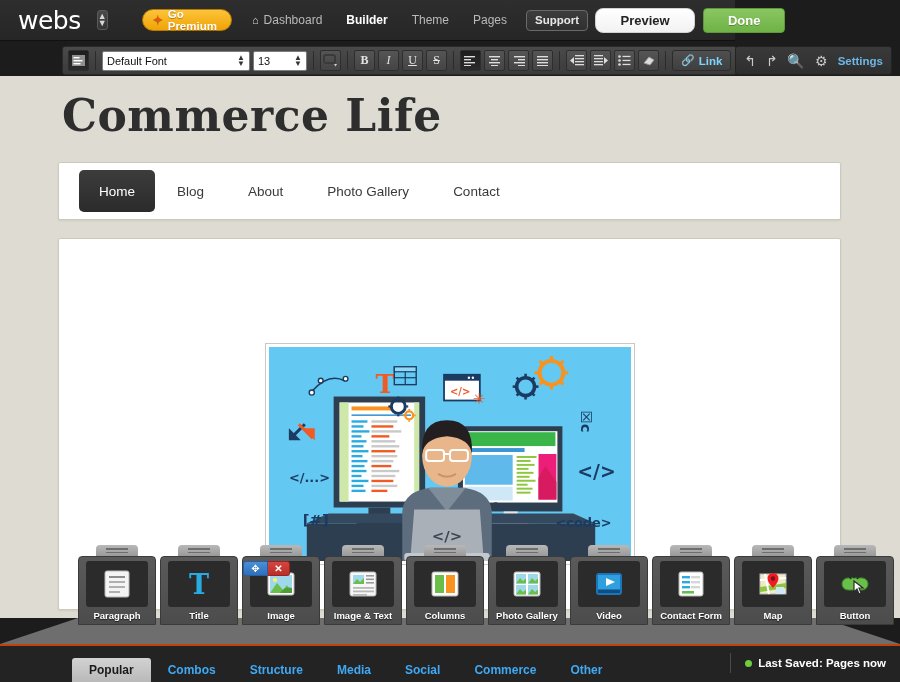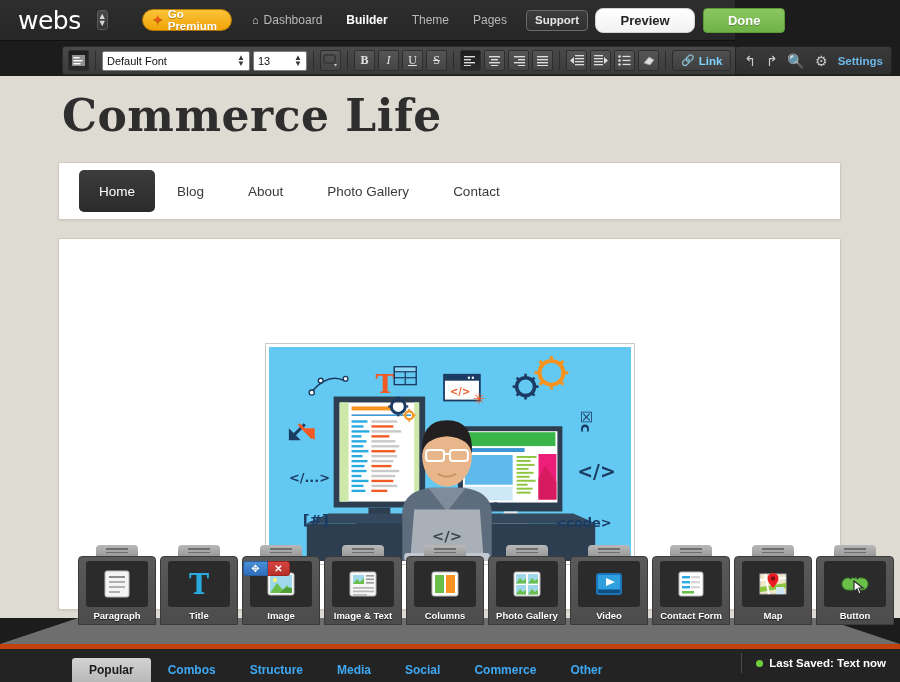--- a/index.html
+++ b/index.html
@@ -214,21 +214,21 @@
   }
   .widget-label {
     color:#fff; font-size:9.5px; font-weight:bold; margin-top:3px;
     text-shadow:0 1px 1px rgba(0,0,0,.7); white-space:nowrap;
   }
   .wi { width:30px; height:30px; position:relative; }
 
   
   .botbar {
     position:absolute; left:0; bottom:0; width:900px; height:38px;
-    background:#232323; border-top:5px solid #c2410c;
+    background:#232323; border-top:2px solid #c2410c;
     display:flex; align-items:flex-end; z-index:30;
   }
   .cat-tabs { display:flex; align-items:flex-end; margin-left:72px; gap:0; height:38px; }
   .cat-tab {
     font-size:12px; font-weight:bold; color:#3fa9f5;
     padding:0 17px; height:24px; display:flex; align-items:center;
     cursor:pointer;
   }
   .cat-tab.active {
     background:linear-gradient(#d2d2d2,#b9b9b9);
@@ -792,17 +792,17 @@
       <div class="cat-tab active">Popular</div>
       <div class="cat-tab">Combos</div>
       <div class="cat-tab">Structure</div>
       <div class="cat-tab">Media</div>
       <div class="cat-tab">Social</div>
       <div class="cat-tab">Commerce</div>
       <div class="cat-tab">Other</div>
     </div>
     <div class="saved">
       <span class="dot"></span>
-      <span>Last Saved: Text now</span>
+      <span>Last Saved: Pages now</span>
     </div>
   </div>
 
 </div>
 
 </body></html>

